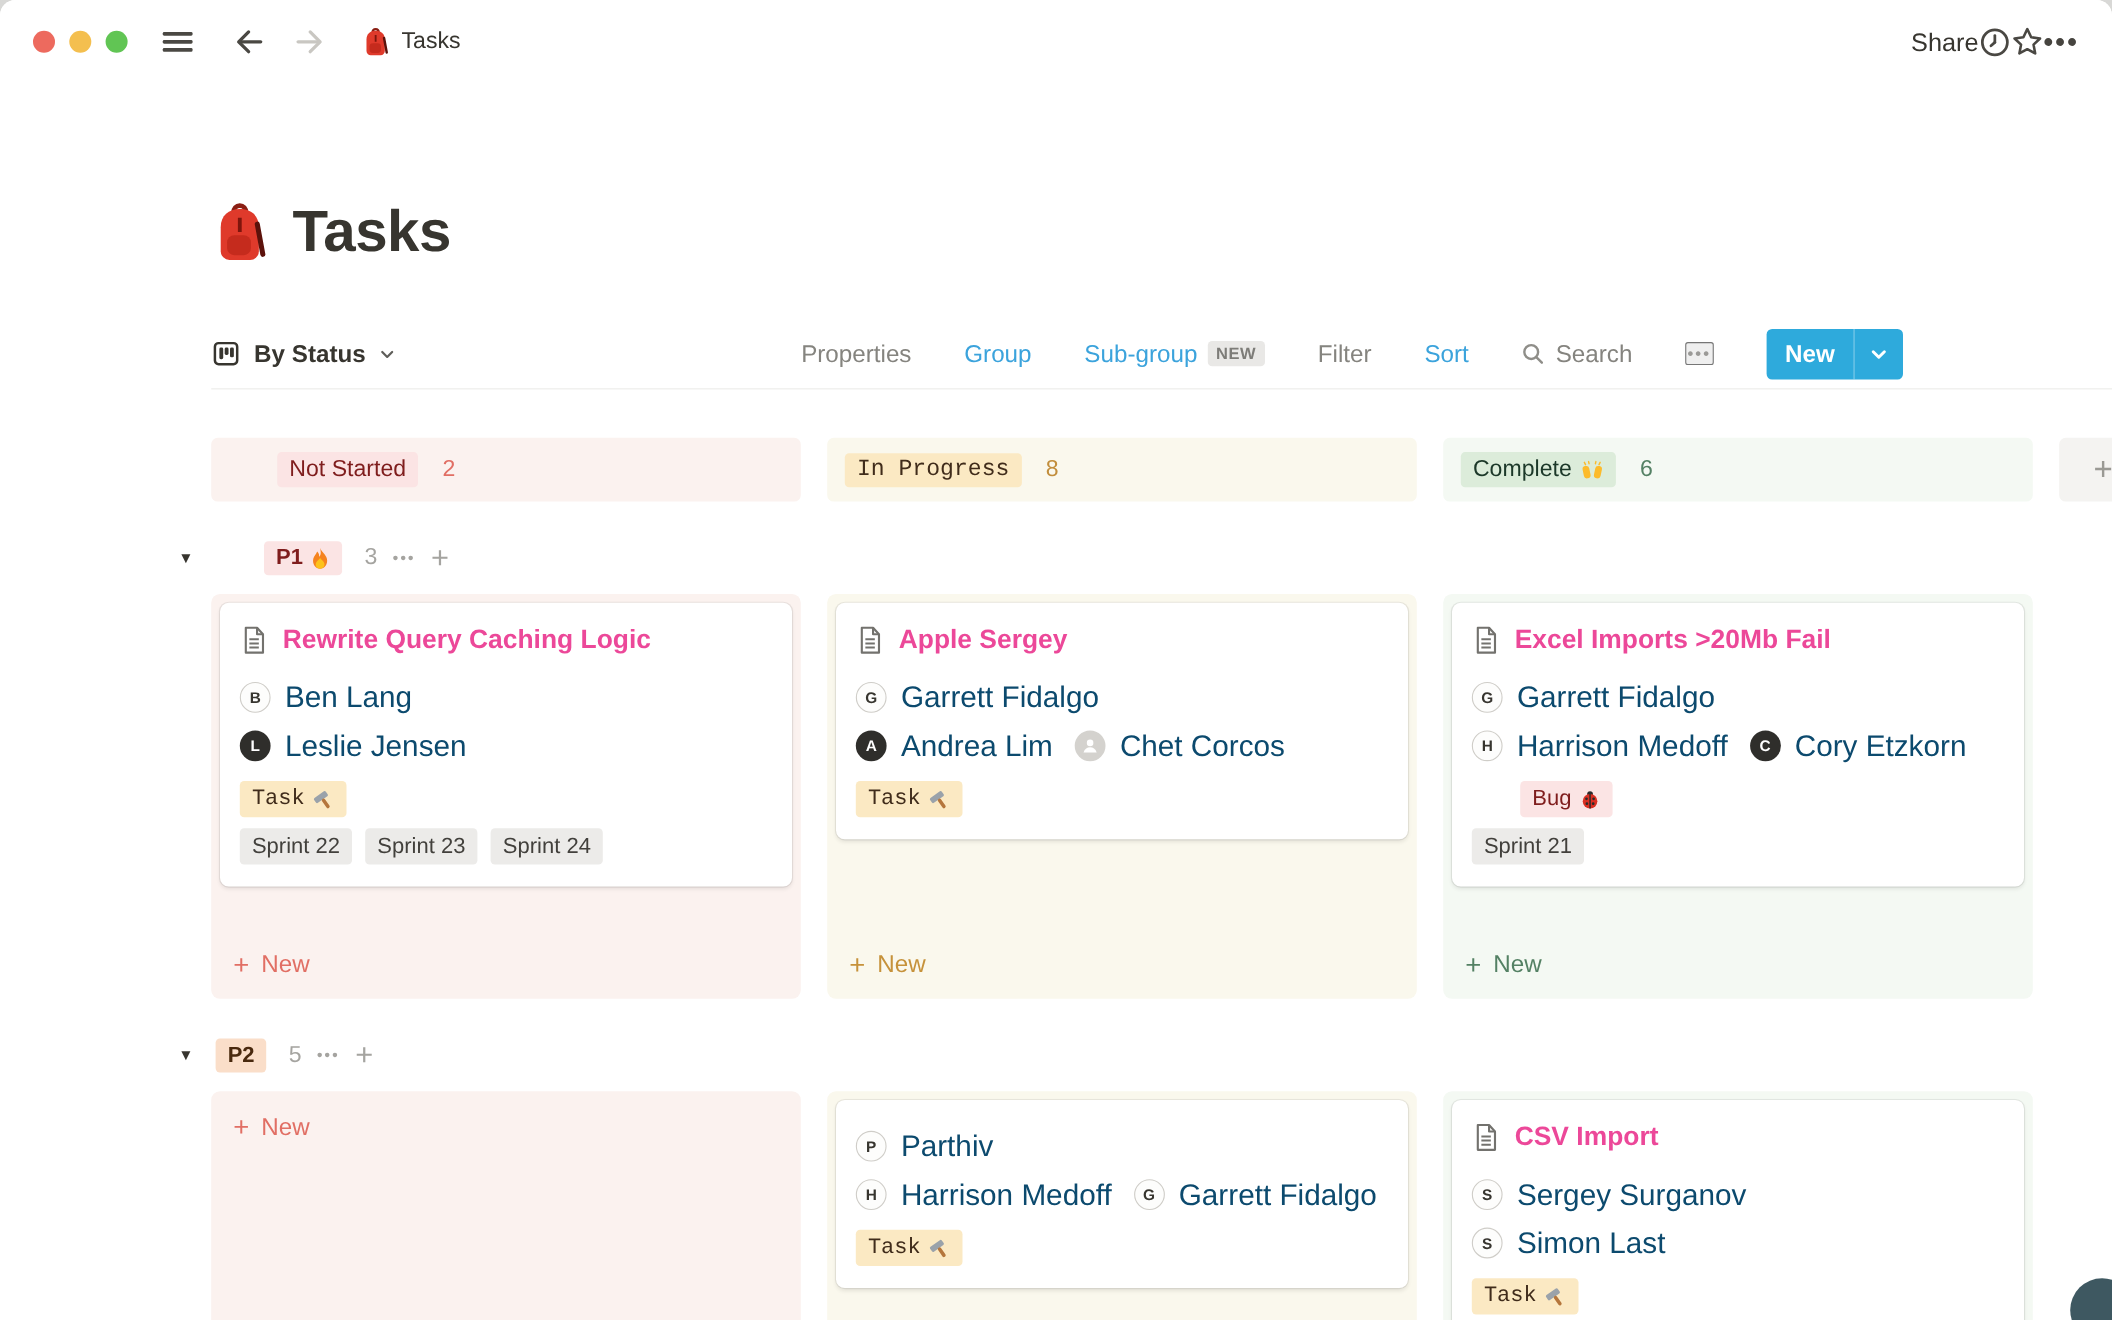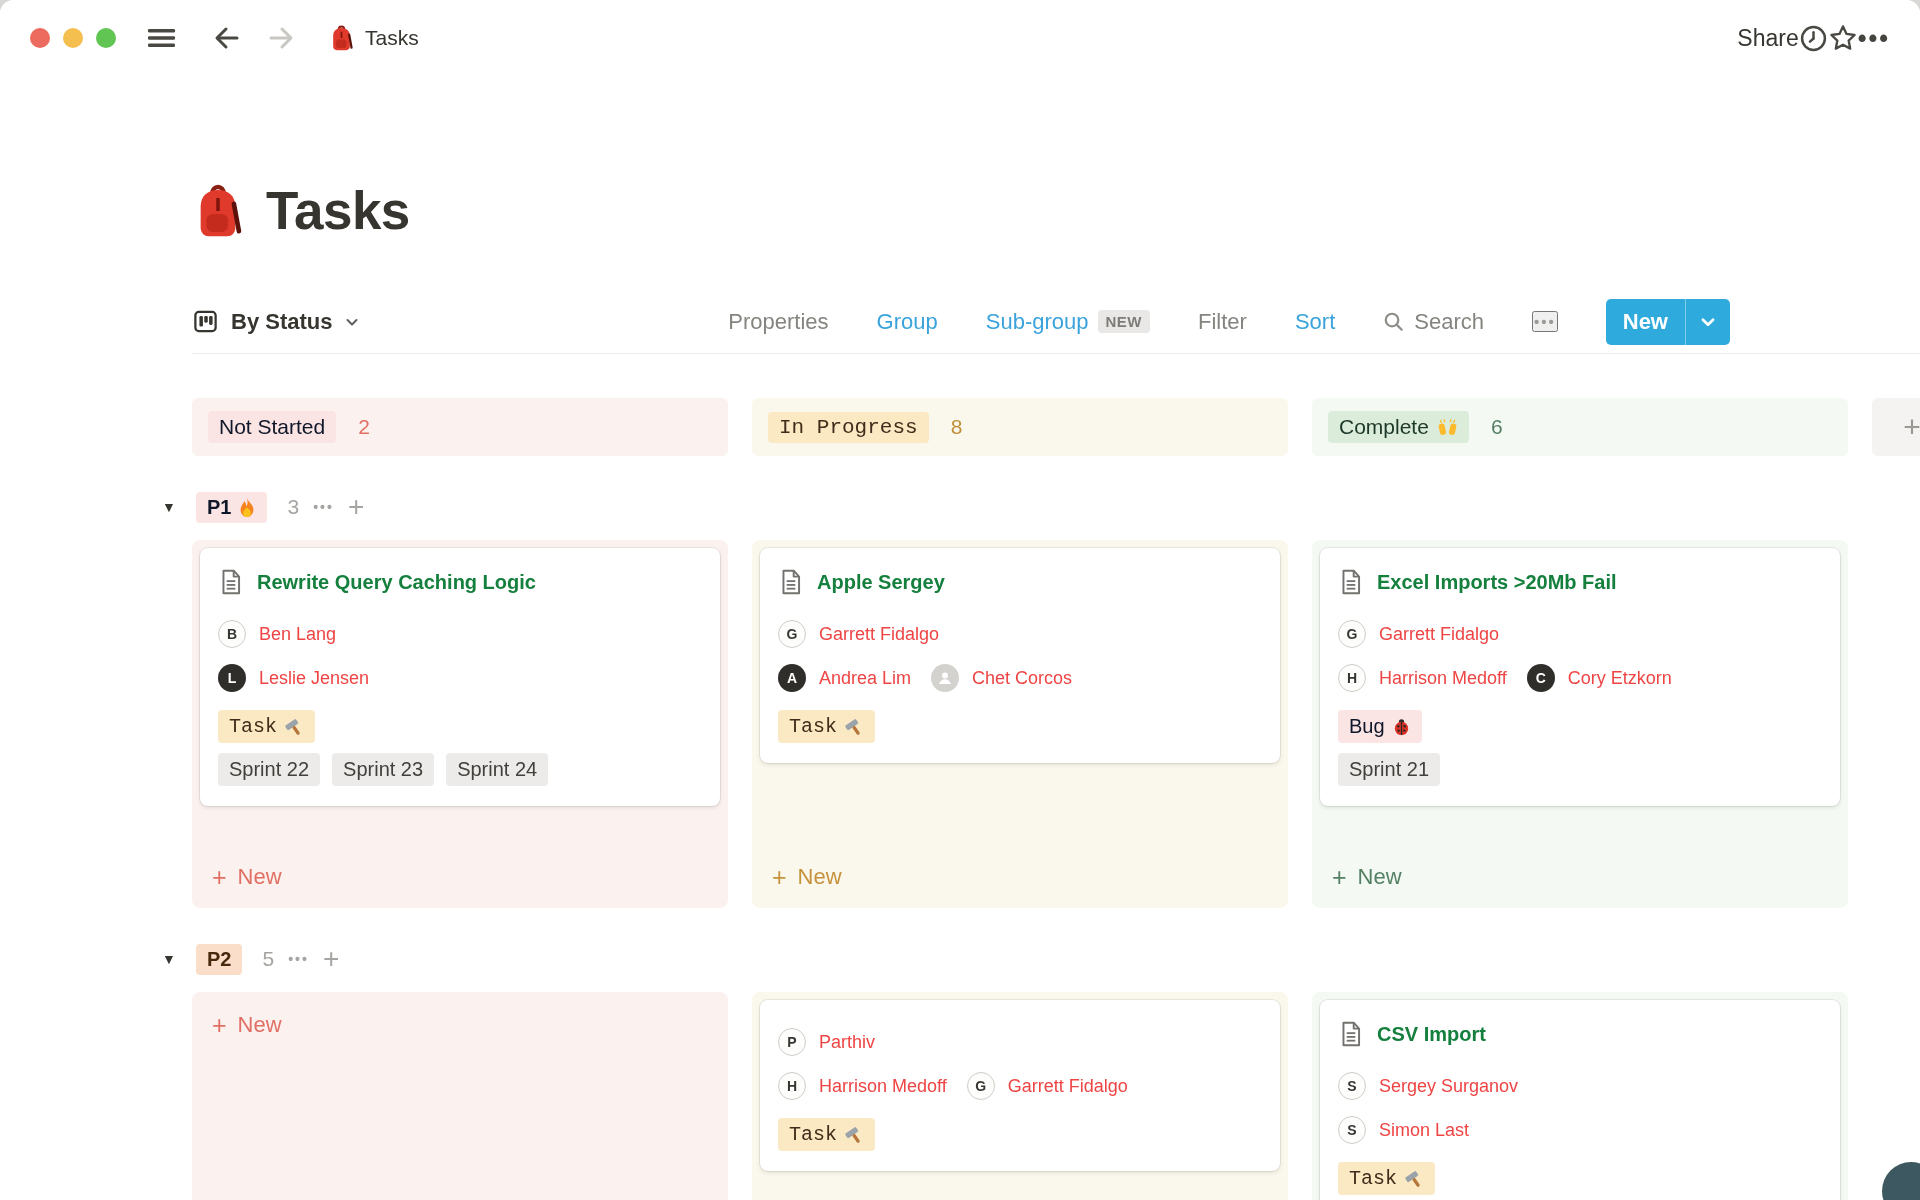--- a/index.html
+++ b/index.html
@@ -42,21 +42,21 @@
   .new-btn .lbl { color:#fff; font-size:22px; font-weight:700; display:flex; align-items:center; padding:0 17px; }
   .new-btn .sep { width:1px; background:rgba(255,255,255,0.4); }
   .new-btn .chev { display:flex; align-items:center; padding:0 13px; }
 
   
   .board { margin-top:44px; }
   .hdr-grid, .grp-grid { display:grid; grid-template-columns:536px 536px 536px 80px; column-gap:24px; }
   .col-hdr { height:58px; border-radius:6px; display:flex; align-items:center; padding:0 16px; cursor:pointer; }
   .col-hdr.red { background:#FBF2EF; } .col-hdr.yellow { background:#FAF8ED; } .col-hdr.green { background:#F4F9F3; }
   .status-badge { font-size:21px; padding:4px 11px; border-radius:4px; display:flex; align-items:center; gap:8px; }
-  .badge-red { background:#FBE4E4; color:#0f172a; }
+  .badge-red { background:#FBE4E4; color:#7f1d1d;margin-left:44px; }
   .badge-yellow { background:#FBE9C3; color:#402C1B;font-family:Liberation Mono, monospace; }
   .badge-green { background:#DCECDA; color:#1C3829; }
   .badge-orange { background:#FADEC9; color:#49290E; }
   .col-count { margin-left:22px; font-size:21px; }
   .count-red { color:#E16F64; } .count-yellow { color:#C28E3C; } .count-green { color:#548164; }
   .add-col { background:#F4F3F1; border-radius:6px; display:flex; align-items:center; justify-content:center; font-size:30px; color:#9A9994; cursor:pointer; border:none; }
 
   .grp-row { display:flex; align-items:center; gap:14px; margin-top:32px; margin-left:-36px; height:38px; }
   .grp-toggle { background:none; border:none; cursor:pointer; font-size:14px; color:#37352F; width:26px; }
   .grp-badge { font-size:20px; font-weight:700; padding:4px 11px; border-radius:4px; display:flex; align-items:center; gap:7px; cursor:pointer; }
@@ -65,27 +65,27 @@
   .grp-plus { font-size:28px; color:#A5A4A0; background:none; border:none; cursor:pointer; line-height:1; }
 
   .grp-grid { margin-top:14px; }
   .col-group { border-radius:8px; padding:8px; display:flex; flex-direction:column; }
   .col-group.red { background:#FBF2EF; } .col-group.yellow { background:#FAF8ED; } .col-group.green { background:#F4F9F3; }
   .p1 .col-group { min-height:368px; }
   .p2 .col-group { height:430px; }
 
   .card { background:#fff; border-radius:8px; box-shadow:0 0 0 1px rgba(15,15,15,0.07), 0 2px 4px rgba(15,15,15,0.09); padding:20px 18px; cursor:pointer; }
   .card-title-row { display:flex; align-items:center; gap:13px; margin-bottom:16px; }
-  .card-title { font-size:20px; font-weight:700; color:#15803d; }
+  .card-title { font-size:24px; font-weight:700; color:#ec4899; }
   .person-row { display:flex; align-items:center; height:44px; }
   .avatar { width:28px; height:28px; border-radius:50%; display:flex; align-items:center; justify-content:center; font-size:14px; font-weight:700; flex:none; }
   .avatar.light { background:#FDFDFC; border:1px solid #CFCDC8; color:#37352F; }
   .avatar.dark { background:#2F2E2B; color:#fff; }
   .avatar.placeholder { background:#D4D2CE; }
-  .person-name { font-size:18px; color:#ef4444; margin-left:13px; }
+  .person-name { font-size:27px; color:#0c4a6e; margin-left:13px; }
   .second { margin-left:20px; }
   .tag-row { display:flex; gap:12px; margin-top:10px; }
   .tag { font-size:20px; padding:5px 11px; border-radius:4px; display:flex; align-items:center; gap:7px; }
   .tag.gray { background:#ECEBE9; color:#42403C; }
   .new-row { display:flex; align-items:center; gap:11px; padding:10px 12px; font-size:22px; border:none; background:none; cursor:pointer; border-radius:4px; margin-top:auto; }
   .new-row.top { margin-top:2px; justify-content:flex-start; align-self:flex-start; }
   .new-row .plus { font-size:25px; line-height:1; }
   .nr-red { color:#E16F64; } .nr-yellow { color:#C6923B; } .nr-green { color:#548164; }
 
   .help-bubble { position:absolute; right:-20px; bottom:-20px; width:58px; height:58px; border-radius:50%; background:#3E5861; cursor:pointer; }

